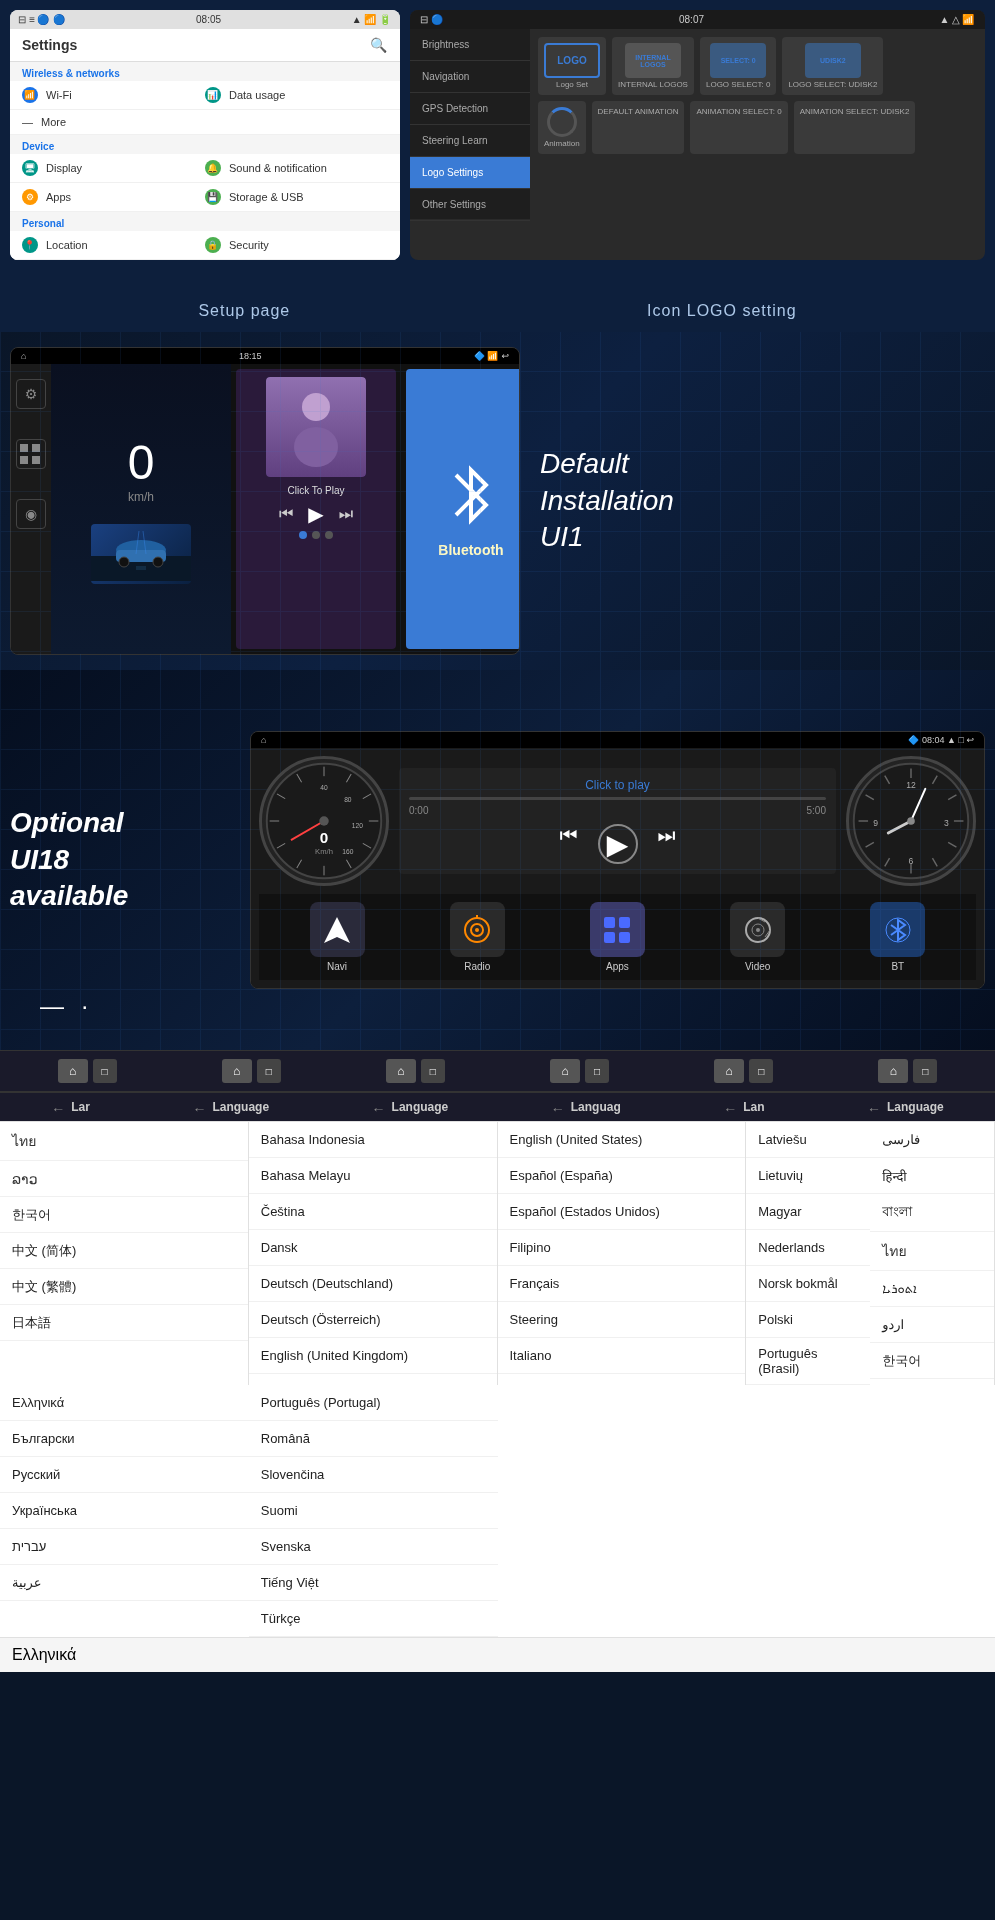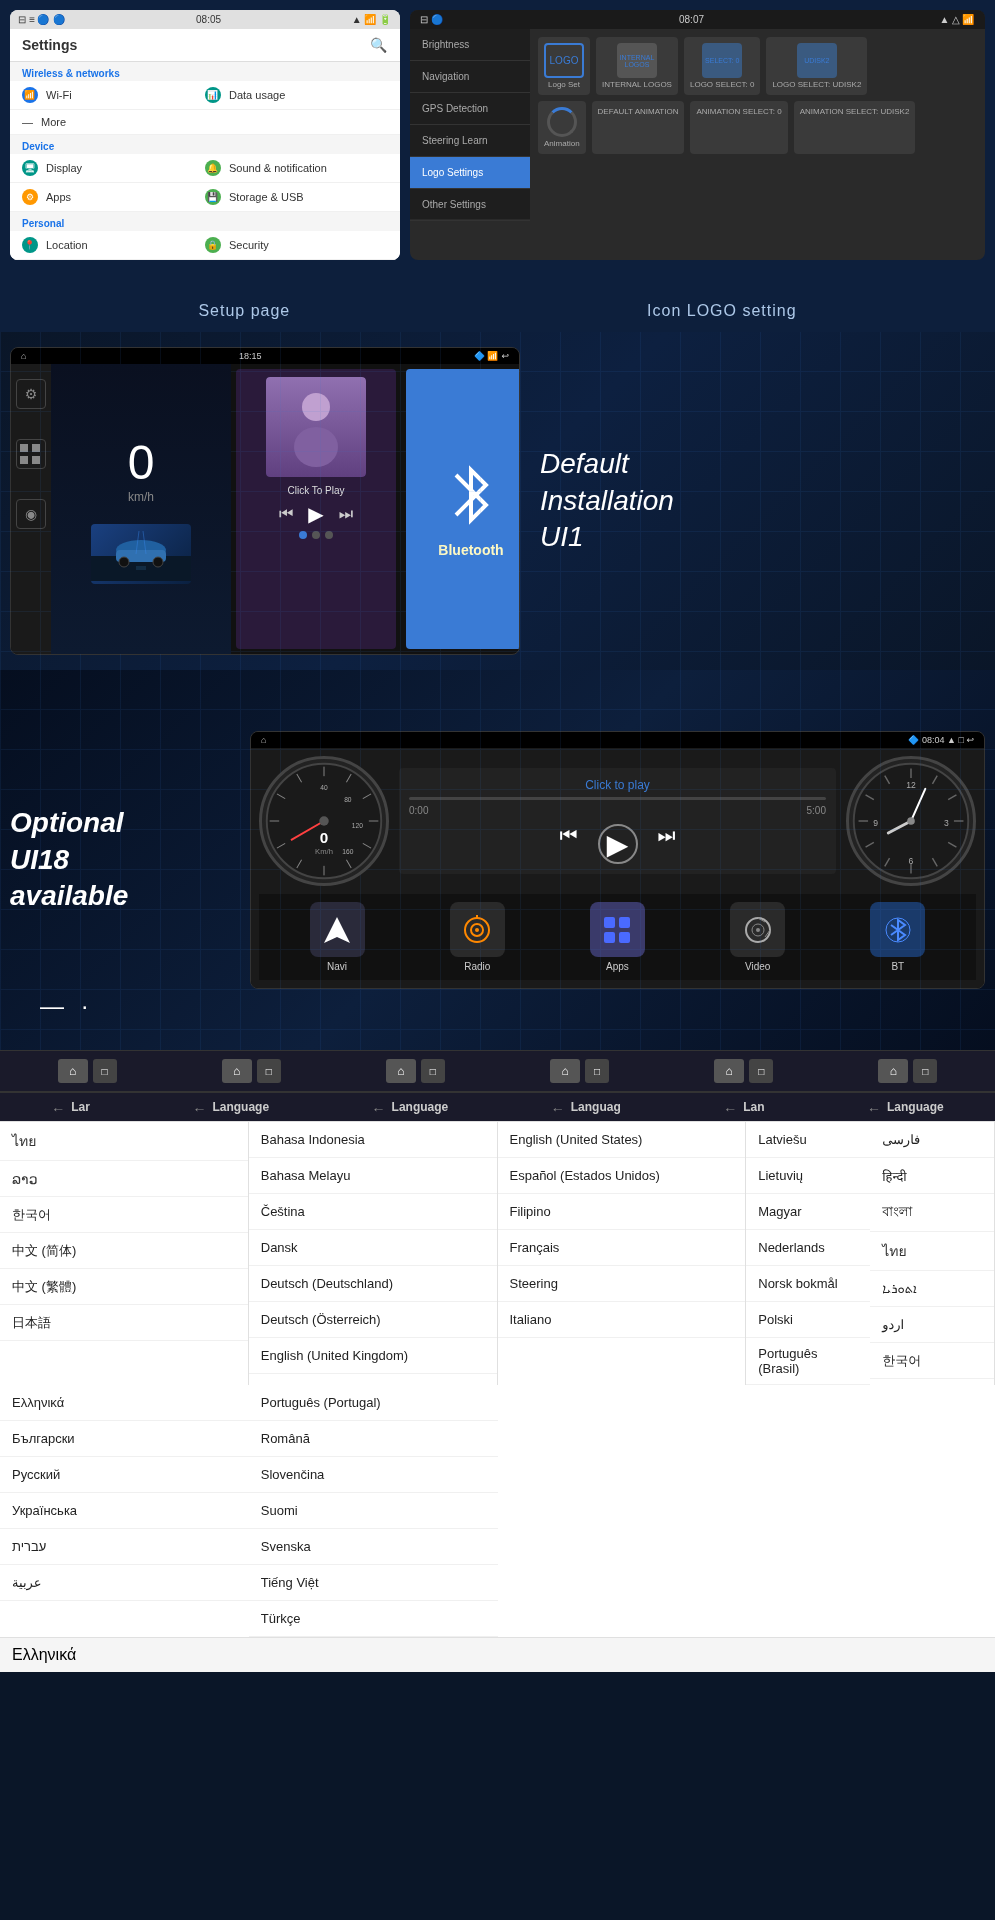--- a/index.html
+++ b/index.html
@@ -133,30 +133,30 @@
     }
 
     .logo-cell {
       background: #3a3a3a;
       border-radius: 4px;
       padding: 6px;
       text-align: center;
     }
 
     .logo-cell-logo {
-      width: 40px;
+      width: 56px;
       height: 35px;
       border: 2px solid #3a7bd5;
       border-radius: 4px;
       display: flex;
       align-items: center;
       justify-content: center;
       font-size: 10px;
       color: #3a7bd5;
-      font-weight: normal;
+      font-weight: bold;
       margin: 0 auto 2px;
     }
 
     .logo-cell-text {
       font-size: 8px;
       color: #aaa;
       text-align: center;
     }
 
     .anim-cell {
@@ -1113,20 +1113,21 @@
       <div class="lang-item">Bahasa Melayu</div>
       <div class="lang-item">Čeština</div>
       <div class="lang-item">Dansk</div>
       <div class="lang-item">Deutsch (Deutschland)</div>
       <div class="lang-item">Deutsch (Österreich)</div>
       <div class="lang-item">English (United Kingdom)</div>
     </div>
 
     <div class="lang-col">
       <div class="lang-item">English (United States)</div>
+      <div class="lang-item">Español (España)</div>
       <div class="lang-item">Español (Estados Unidos)</div>
       <div class="lang-item">Filipino</div>
       <div class="lang-item">Français</div>
       <div class="lang-item">Steering</div>
       <div class="lang-item">Italiano</div>
     </div>
 
     <div class="lang-col" style="display:grid; grid-template-columns:1fr 1fr;">
       <div>
         <div class="lang-item">Latviešu</div>

